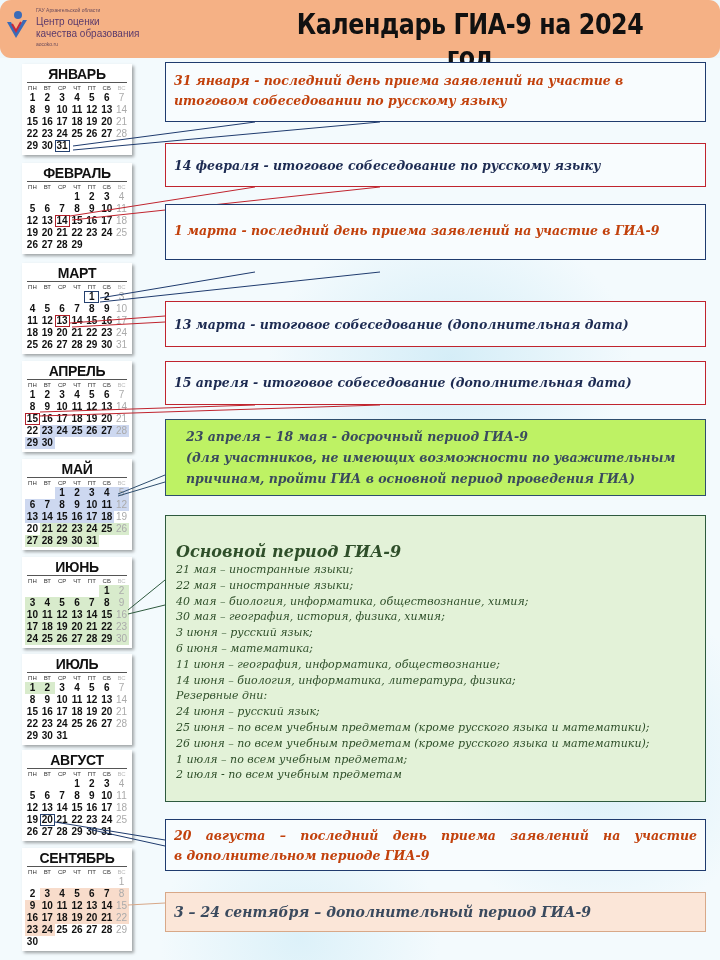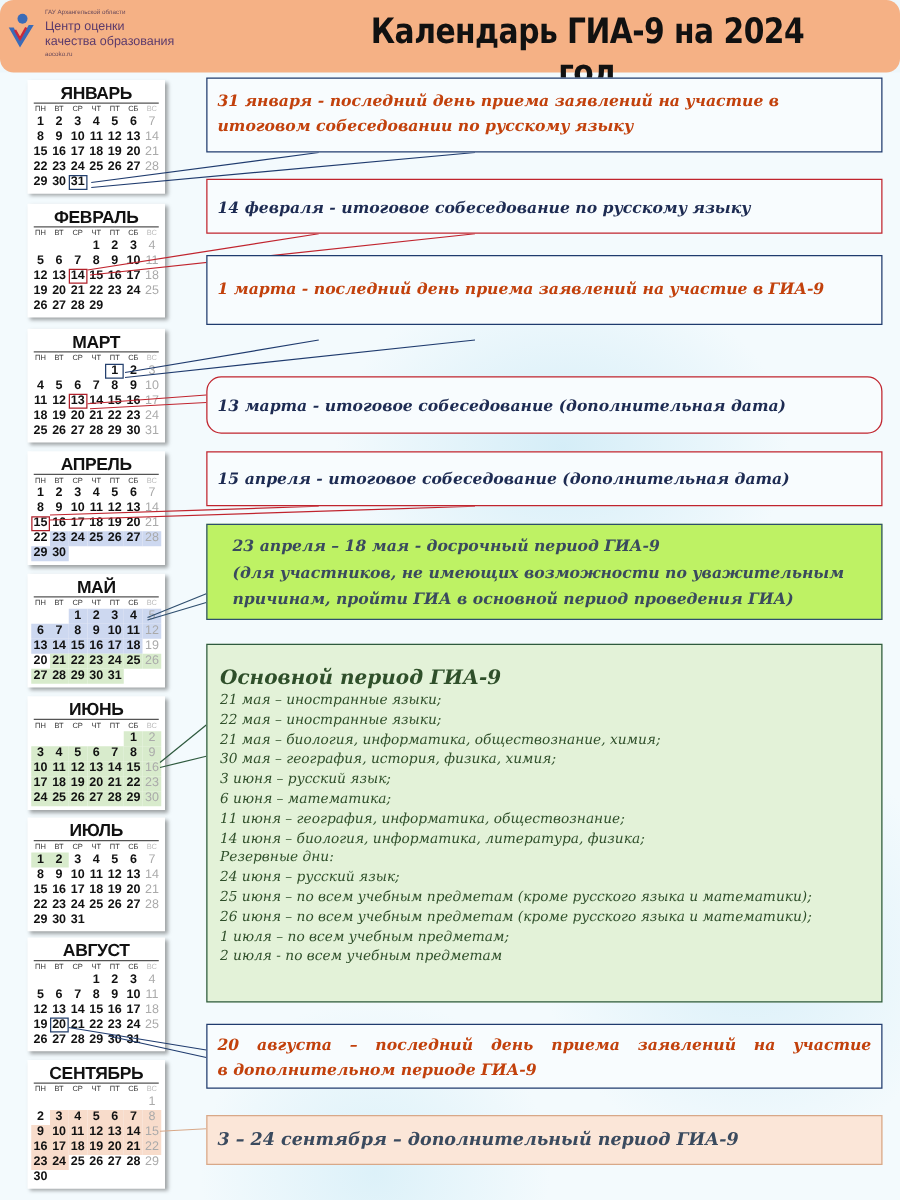--- a/index.html
+++ b/index.html
@@ -494,36 +494,36 @@
 
 <div class="note blue" style="top:62px;height:60px;">
   <span>31 января</span> - <span>последний день приема заявлений на участие в итоговом собеседовании по русскому языку</span>
 </div>
 <div class="note red" style="top:143px;height:44px;padding-top:12px;">
   <span>14 февраля</span> - <span>итоговое собеседование по русскому языку</span>
 </div>
 <div class="note blue" style="top:204px;height:56px;padding-top:16px;">
   <span>1 марта</span> - <span>последний день приема заявлений на участие в ГИА-9</span>
 </div>
-<div class="note red" style="top:301px;height:46px;padding-top:13px;border-radius:12px;">
+<div class="note red" style="top:301px;height:46px;padding-top:13px;">
   <span>13 марта</span> - <span>итоговое собеседование (дополнительная дата)</span>
 </div>
 <div class="note red" style="top:361px;height:44px;padding-top:11px;">
   <span>15 апреля</span> - <span>итоговое собеседование (дополнительная дата)</span>
 </div>
 <div class="note lightblue" style="top:419px;height:77px;padding-top:6px;line-height:21px;">
   <div>23 апреля – 18 мая - досрочный период ГИА-9</div>
   <div>(для участников, не имеющих возможности по уважительным причинам, пройти ГИА в основной период проведения ГИА)</div>
 </div>
-<div class="note green" style="top:515px;height:287px;padding-top:16px;padding-left:10px;">
+<div class="note green" style="top:515px;height:287px;padding-top:26px;padding-left:10px;">
   <div class="note-title">Основной период ГИА-9</div>
   <div id="main-lines">
       <div class="note-line">21 мая – иностранные языки;</div>
       <div class="note-line">22 мая – иностранные языки;</div>
-      <div class="note-line">21 мая – биология, информатика, обществознание, химия;</div>
+      <div class="note-line">40 мая – биология, информатика, обществознание, химия;</div>
       <div class="note-line">30 мая – география, история, физика, химия;</div>
       <div class="note-line">3 июня – русский язык;</div>
       <div class="note-line">6 июня – математика;</div>
       <div class="note-line">11 июня – география, информатика, обществознание;</div>
       <div class="note-line">14 июня – биология, информатика, литература, физика;</div>
       <div class="note-line">Резервные дни:</div>
       <div class="note-line">24 июня – русский язык;</div>
       <div class="note-line">25 июня – по всем учебным предметам (кроме русского языка и математики);</div>
       <div class="note-line">26 июня – по всем учебным предметам (кроме русского языка и математики);</div>
       <div class="note-line">1 июля – по всем учебным предметам;</div>

